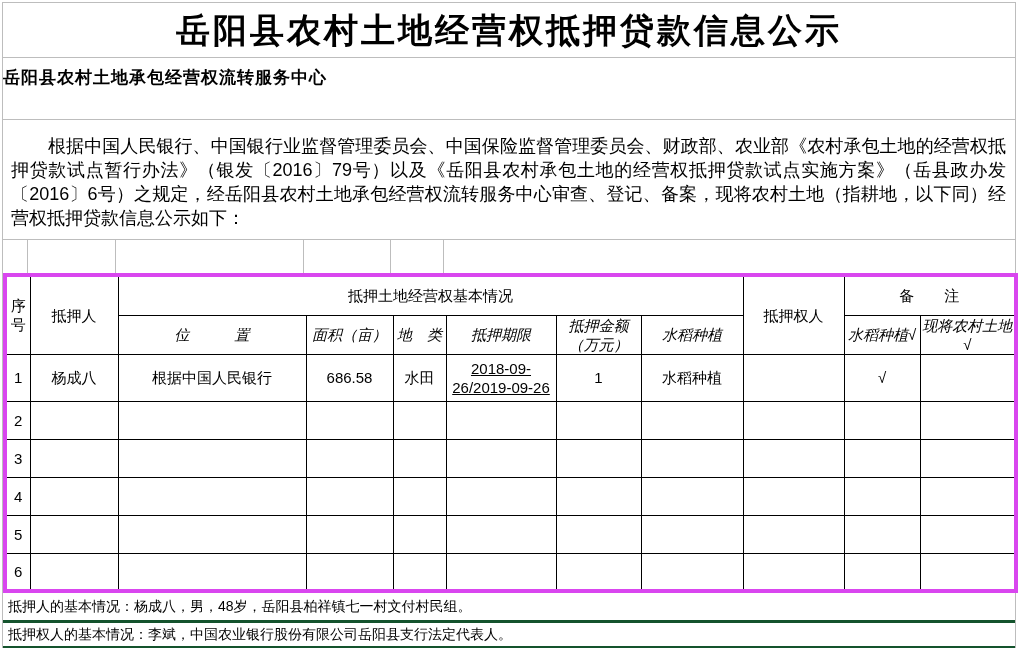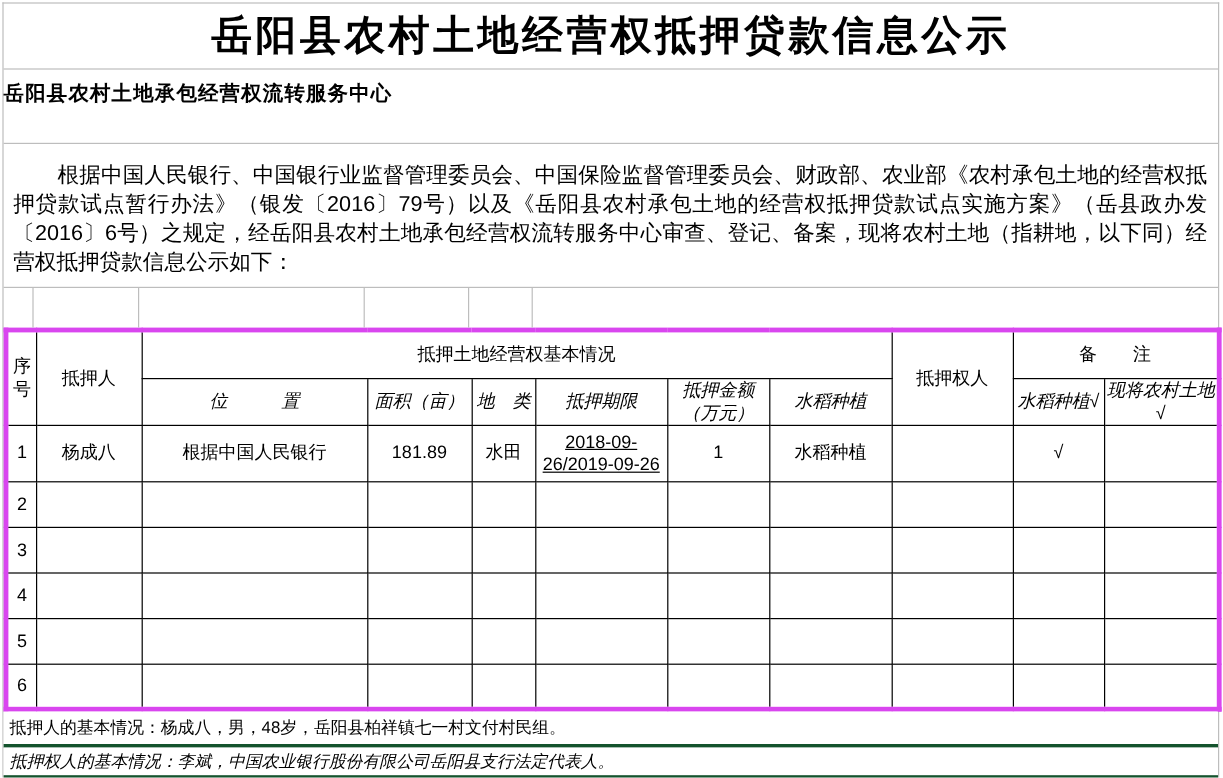--- a/index.html
+++ b/index.html
@@ -39,21 +39,21 @@
   .main-table tr.h1{height:40px;}
   .main-table tr.h2{height:33px;font-style:italic;}
   .main-table tr.r-first{height:47px;}
   .main-table tr.r-empty{height:38px;}
   .th-small{font-size:13px;}
   .td-term{word-wrap:break-word;overflow-wrap:break-word;text-decoration:underline;}
   
   .footnote{box-sizing:border-box;border-bottom:3px solid #14532d;display:flex;
             align-items:center;padding-left:5px;font-size:14px;background:#fff;}
   .fn-1{height:30px;}
-  .fn-2{height:26px;font-style:italic;}
+  .fn-2{height:26px;}
 </style>
 </head>
 <body>
 
 <div class="page">
 
   <div class="sec sec-title">
     <h1>岳阳县农村土地经营权抵押贷款信息公示</h1>
   </div>
 
@@ -104,21 +104,21 @@
         <th>水稻种植</th>
         <th class="th-small">水稻种植√</th>
         <th class="th-small">现将农村土地√</th>
       </tr>
     </thead>
     <tbody>
       <tr class="r-first">
         <td>1</td>
         <td>杨成八</td>
         <td>根据中国人民银行</td>
-        <td>181.89</td>
+        <td>686.58</td>
         <td>水田</td>
         <td class="td-term">2018-09-26/2019-09-26</td>
         <td>1</td>
         <td>水稻种植</td>
         <td></td>
         <td>√</td>
         <td></td>
       </tr>
       <tr class="r-empty">
         <td>2</td>

